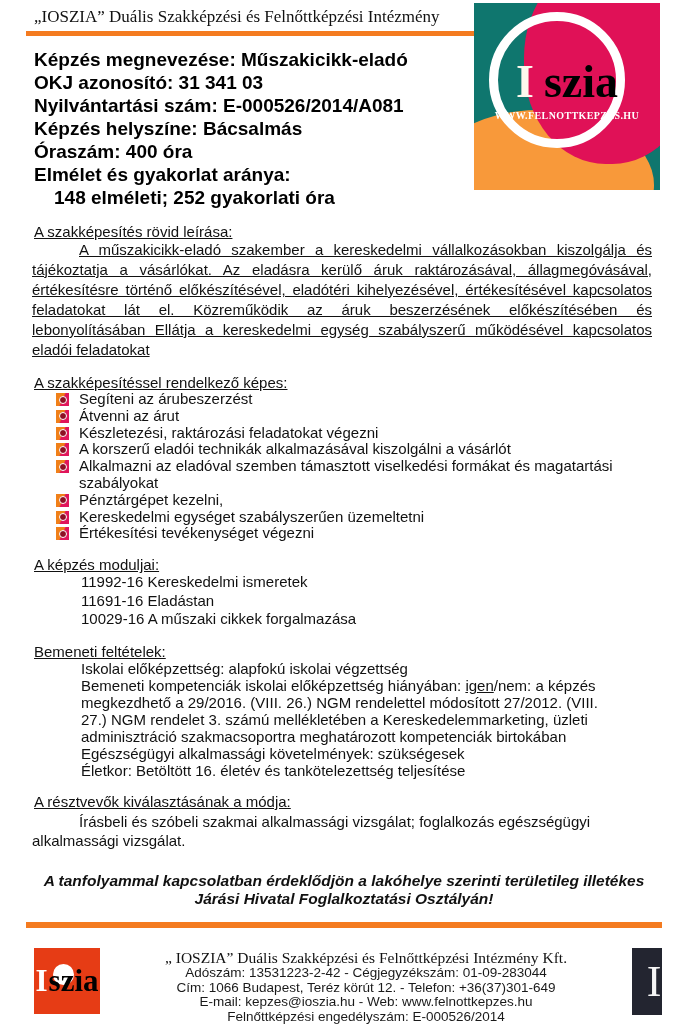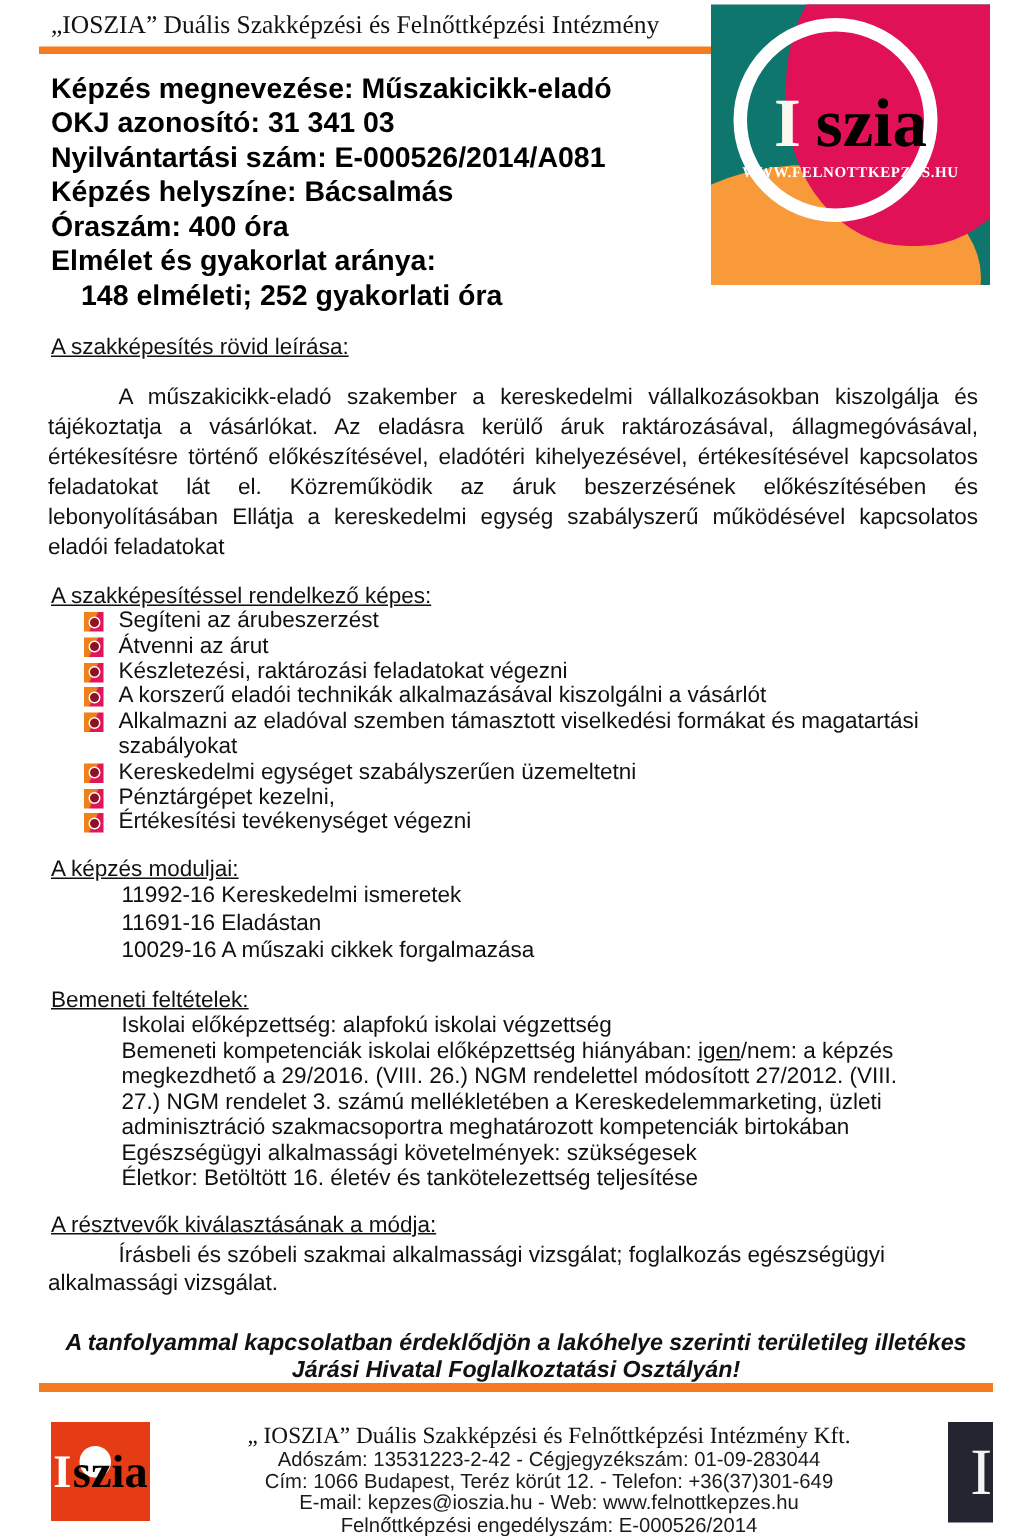--- a/index.html
+++ b/index.html
@@ -21,21 +21,21 @@
     font-family:"Liberation Serif", serif; font-weight:bold; font-size:46px; line-height:46px; color:#000; }
   .logo-text .li { color:#fdf8ee; margin-right:10px; }
   .logo-url { position:absolute; top:107px; left:0; width:100%; text-align:center;
     font-family:"Liberation Serif", serif; font-size:10px; font-weight:bold; letter-spacing:.4px; color:#ffffff; }
   
   .header { margin:12px 0 0 8px; width:480px; font-size:19px; font-weight:bold; line-height:23px; color:#000; }
   .header .indent { padding-left:20px; }
   
   .content { margin-top:14px; font-size:15px; color:#111; }
   .h { margin:0 0 0 8px; text-decoration:underline; font-size:15px; }
-  .para { margin:15px 10px 0 6px; text-align:justify; text-indent:47px; line-height:20px; }
+  .para { margin:0 10px 0 6px; text-align:justify; text-indent:47px; line-height:20px;text-decoration:underline; }
   .sec { margin-top:14px; }
   .brow { display:flex; align-items:flex-start; margin-left:30px; line-height:16.8px; }
   .bicon { flex:0 0 13px; width:13px; height:13px; margin:2px 10px 0 0; position:relative;
     background:linear-gradient(115deg,#f08019 46%,#e0155a 54%); }
   .bicon .bdot { position:absolute; left:2.5px; top:2.5px; width:8px; height:8px; border-radius:50%;
     background:#8d1023; border:1px solid #ffffff; }
   .mods { padding-left:55px; line-height:18.5px; }
   .entry { padding:0 42px 0 55px; line-height:17px; }
   .u { text-decoration:underline; }
   .sel-para { margin:2px 10px 0 6px; text-indent:47px; line-height:19px; }
@@ -121,27 +121,27 @@
       <div class="brow">
           <span class="bicon">
             <span class="bdot"></span>
           </span>
           <span>Alkalmazni az eladóval szemben támasztott viselkedési formákat és magatartási szabályokat</span>
         </div>
       <div class="brow">
           <span class="bicon">
             <span class="bdot"></span>
           </span>
-          <span>Kereskedelmi egységet szabályszerűen üzemeltetni</span>
+          <span>Pénztárgépet kezelni,</span>
         </div>
       <div class="brow">
           <span class="bicon">
             <span class="bdot"></span>
           </span>
-          <span>Pénztárgépet kezelni,</span>
+          <span>Kereskedelmi egységet szabályszerűen üzemeltetni</span>
         </div>
       <div class="brow">
           <span class="bicon">
             <span class="bdot"></span>
           </span>
           <span>Értékesítési tevékenységet végezni</span>
         </div>
     </div>
 
     <div class="sec">

